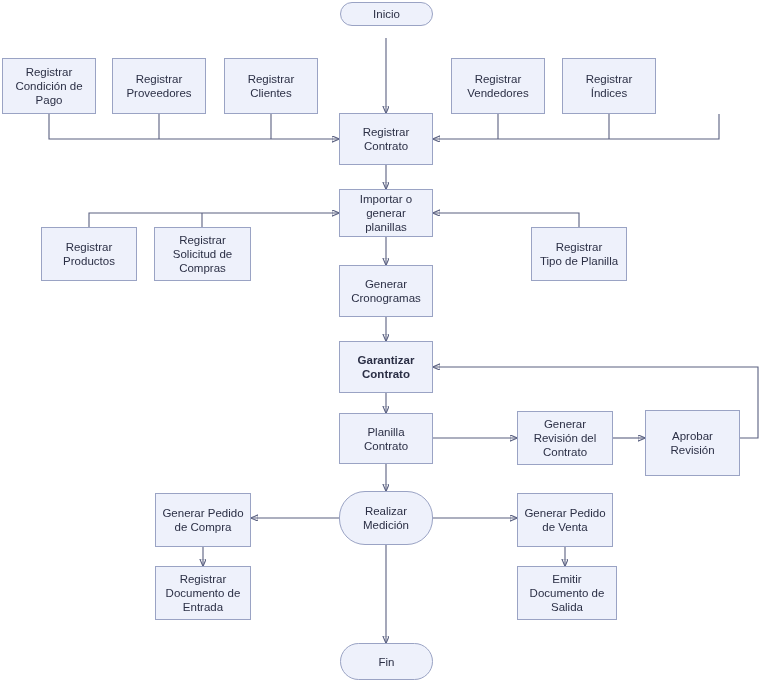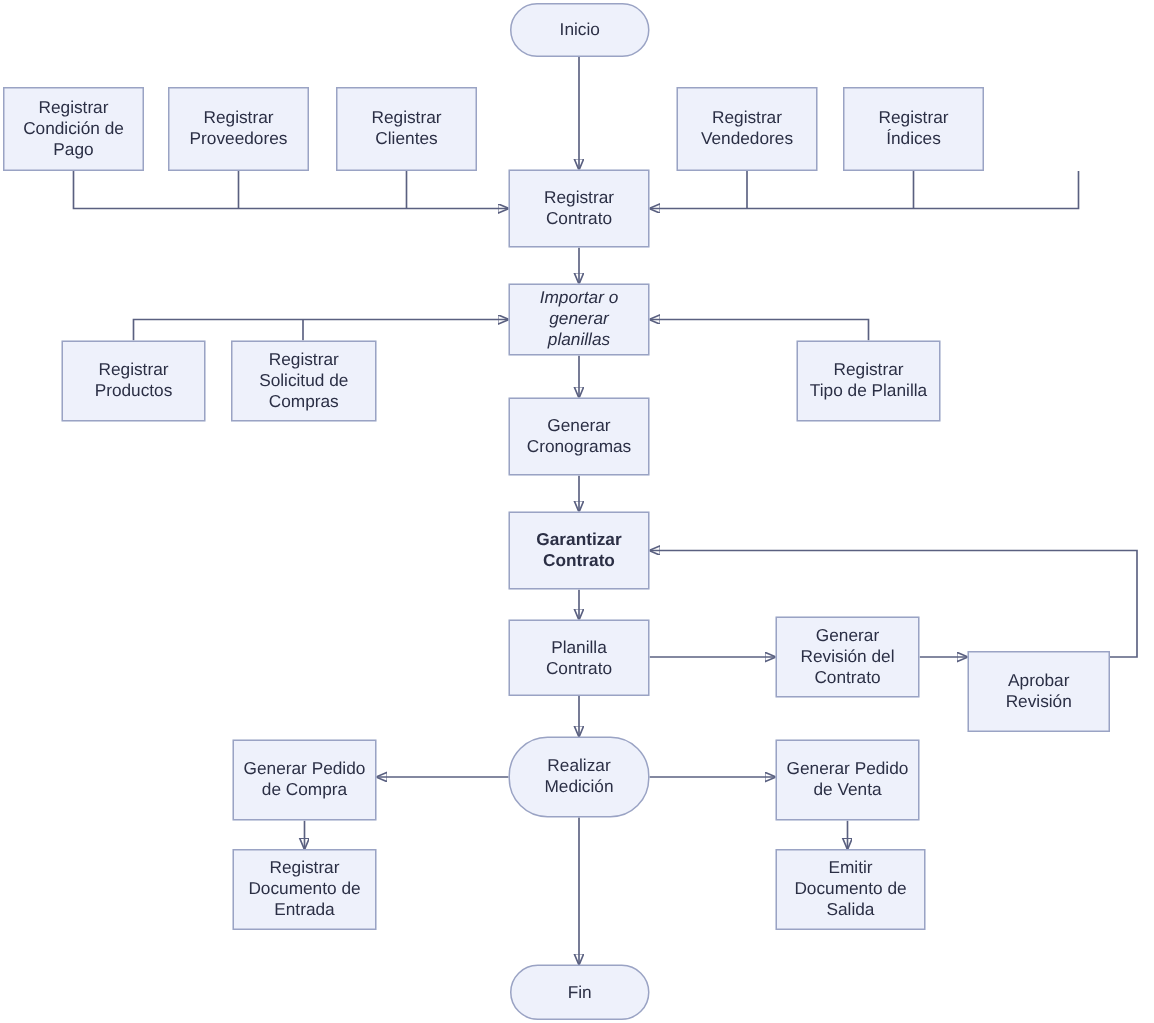--- a/index.html
+++ b/index.html
@@ -99,52 +99,52 @@
 
     <path d="M433,518 L517,518" marker-end="url(#ah)"></path>
 
     <path d="M203,547 L203,566" marker-end="url(#ah)"></path>
 
     <path d="M565,547 L565,566" marker-end="url(#ah)"></path>
 
     <path d="M386,545 L386,643" marker-end="url(#ah)"></path>
   </svg>
 
-  <div class="node terminal" style="left:340px;top:2px;width:93px;height:36px;">Inicio</div>
+  <div class="node terminal" style="left:340px;top:2px;width:93px;height:24px;">Inicio</div>
   <div class="node" style="left:2px;top:58px;width:94px;height:56px;">Registrar
 Condición de
 Pago</div>
   <div class="node" style="left:112px;top:58px;width:94px;height:56px;">Registrar
 Proveedores</div>
   <div class="node" style="left:224px;top:58px;width:94px;height:56px;">Registrar
 Clientes</div>
   <div class="node" style="left:451px;top:58px;width:94px;height:56px;">Registrar
 Vendedores</div>
   <div class="node" style="left:562px;top:58px;width:94px;height:56px;">Registrar
 Índices</div>
   <div class="node" style="left:339px;top:113px;width:94px;height:52px;">Registrar
 Contrato</div>
-  <div class="node" style="left:339px;top:189px;width:94px;height:48px;font-style:italic;">Importar o
+  <div class="node" style="left:339px;top:189px;width:94px;height:48px;">Importar o
 generar planillas</div>
   <div class="node" style="left:41px;top:227px;width:96px;height:54px;">Registrar
 Productos</div>
   <div class="node" style="left:154px;top:227px;width:97px;height:54px;">Registrar
 Solicitud de
 Compras</div>
   <div class="node" style="left:531px;top:227px;width:96px;height:54px;">Registrar
 Tipo de Planilla</div>
   <div class="node" style="left:339px;top:265px;width:94px;height:52px;">Generar
 Cronogramas</div>
   <div class="node" style="left:339px;top:341px;width:94px;height:52px;font-weight:bold;">Garantizar
 Contrato</div>
   <div class="node" style="left:339px;top:413px;width:94px;height:51px;">Planilla Contrato</div>
   <div class="node" style="left:517px;top:411px;width:96px;height:54px;">Generar
 Revisión del
 Contrato</div>
-  <div class="node" style="left:645px;top:434px;width:95px;height:54px;">Aprobar
+  <div class="node" style="left:645px;top:410px;width:95px;height:66px;">Aprobar
 Revisión</div>
   <div class="node" style="left:155px;top:493px;width:96px;height:54px;">Generar Pedido
 de Compra</div>
   <div class="node" style="left:339px;top:491px;width:94px;height:54px;border-radius:26px;">Realizar
 Medición</div>
   <div class="node" style="left:517px;top:493px;width:96px;height:54px;">Generar Pedido
 de Venta</div>
   <div class="node" style="left:155px;top:566px;width:96px;height:54px;">Registrar
 Documento de
 Entrada</div>

